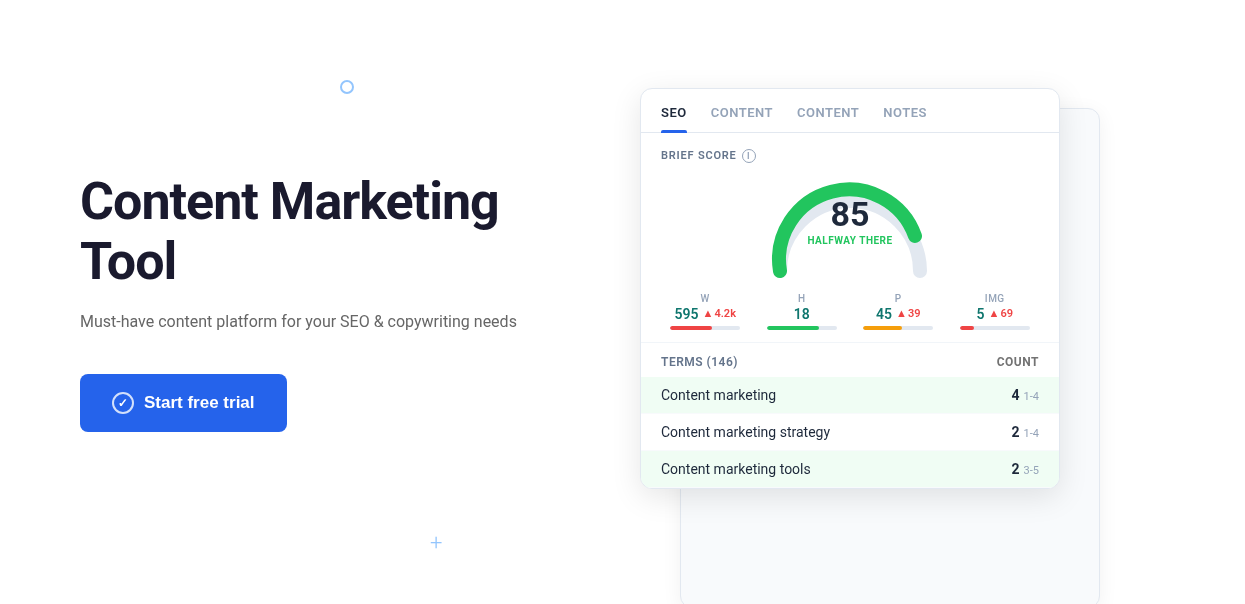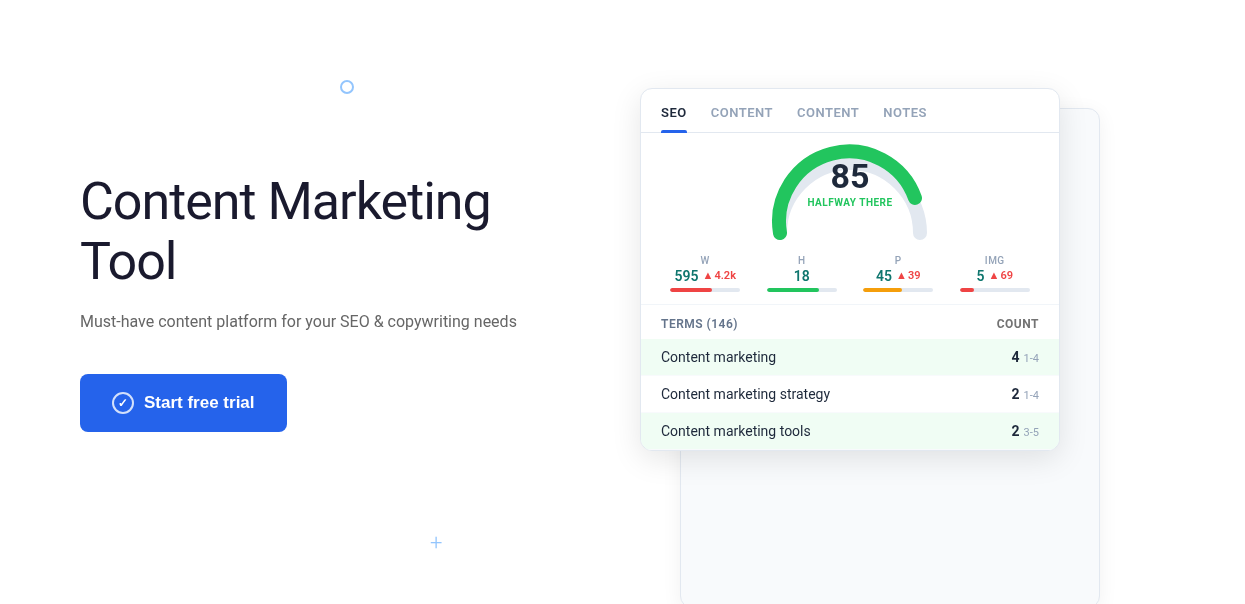--- a/index.html
+++ b/index.html
@@ -22,21 +22,21 @@
 
     
     .hero-section {
       flex: 0 0 580px;
       padding: 60px 60px 60px 80px;
       position: relative;
     }
 
     .hero-title {
       font-size: 52px;
-      font-weight: 400;
+      font-weight: 700;
       color: #1a1a2e;
       line-height: 1.15;
       margin-bottom: 18px;
       letter-spacing: -1px;
     }
 
     .hero-subtitle {
       font-size: 16px;
       color: #666;
       margin-bottom: 40px;
@@ -398,20 +398,26 @@
           <span>CONTENT</span>
         </div>
         <div class="tab">
           <span>CONTENT</span>
         </div>
         <div class="tab">
           <span>NOTES</span>
         </div>
       </div>
 
+      <div class="brief-score-section">
+        <div class="brief-score-label">
+          <span>BRIEF SCORE</span>
+          <span class="info-icon">i</span>
+        </div>
+      </div>
 
       <div class="gauge-wrapper">
         <div class="gauge-container">
           <svg class="gauge-svg" viewBox="0 0 180 100">
 
             <path d="M 20 90 A 70 70 0 0 1 160 90" fill="none" stroke="#e2e8f0" stroke-width="14" stroke-linecap="round"></path>
 
             <path d="M 20 90 A 70 70 0 0 1 155 55" fill="none" stroke="#22c55e" stroke-width="14" stroke-linecap="round"></path>
           </svg>
           <div class="gauge-center-text">

